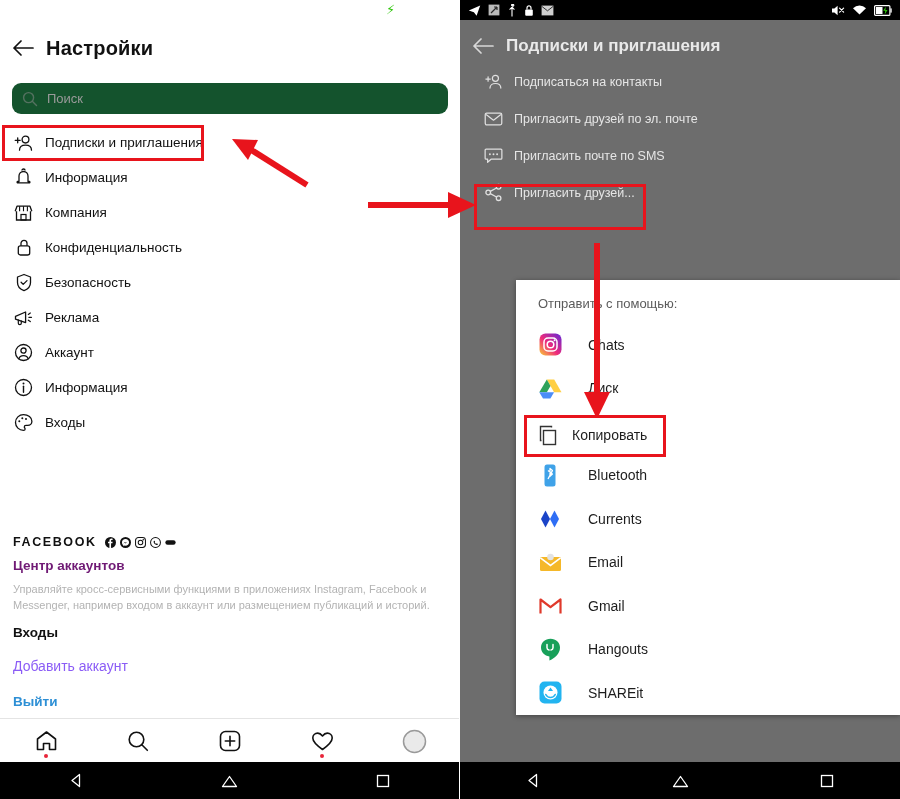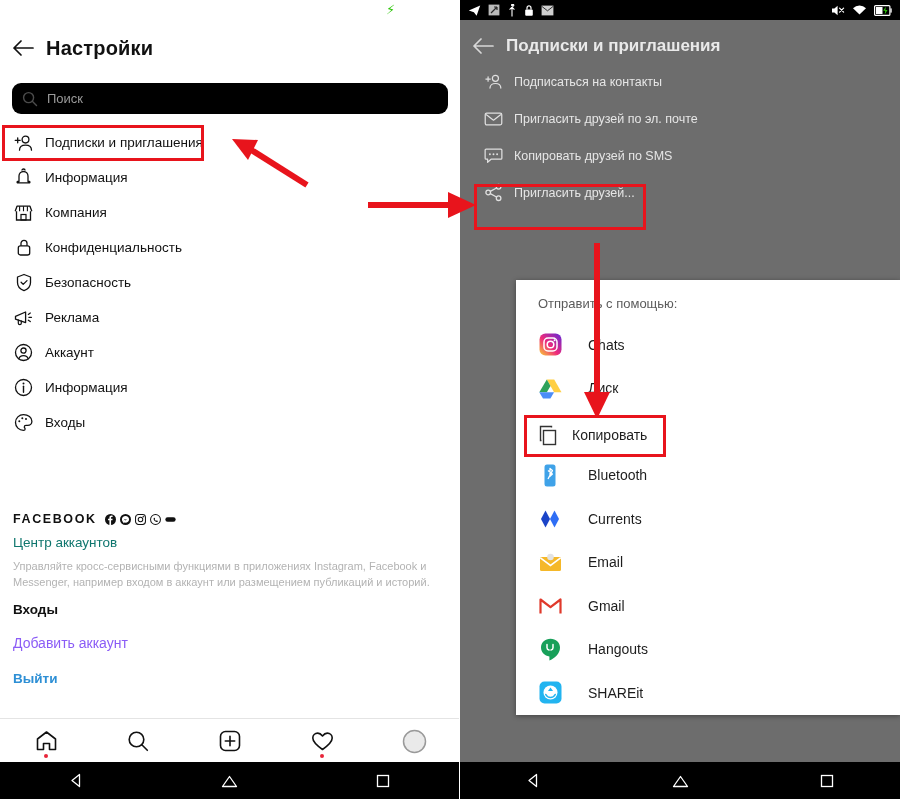--- a/index.html
+++ b/index.html
@@ -7,34 +7,34 @@
   .screen{position:relative;width:900px;height:799px;}
 
   
   .left-phone{position:absolute;left:0;top:0;width:460px;height:799px;background:#fff;overflow:hidden;}
   .l-status{position:absolute;left:0;top:0;width:460px;height:22px;background:#fff;}
   .bolt{position:absolute;left:386px;top:3px;color:#2ec60a;font-size:13px;line-height:13px;}
   .l-header{position:absolute;left:0;top:22px;width:460px;height:52px;background:#fff;display:flex;align-items:center;}
   .back-arrow{width:46px;text-align:center;font-size:23px;color:#111;line-height:1;}
   .l-title{font-size:20px;font-weight:bold;color:#111;letter-spacing:.2px;}
 
-  .search-box{position:absolute;left:12px;top:83px;width:436px;height:31px;background:#000000;border-radius:9px;display:flex;align-items:center;box-sizing:border-box;padding:0 10px;}
+  .search-box{position:absolute;left:12px;top:83px;width:436px;height:31px;background:#14532d;border-radius:9px;display:flex;align-items:center;box-sizing:border-box;padding:0 10px;}
   .search-box .mag{width:16px;height:16px;margin-right:9px;opacity:.55;}
   .search-ph{color:#9a9a9a;font-size:13px;}
 
   .l-list{position:absolute;left:0;top:125px;width:460px;}
   .l-row{height:35px;display:flex;align-items:center;padding-left:13px;box-sizing:border-box;}
   .l-row .ic{width:21px;height:21px;margin-right:11px;flex:none;display:flex;align-items:center;justify-content:center;}
   .l-row .lbl{font-size:13.5px;color:#111;}
 
-  .fb-block{position:absolute;left:13px;top:512px;width:430px;}
+  .fb-block{position:absolute;left:13px;top:535px;width:430px;}
   .fb-head{display:flex;align-items:center;gap:4px;}
   .fb-word{font-size:12.5px;font-weight:bold;letter-spacing:1.6px;color:#111;margin-right:4px;}
   .fb-ic{width:11px;height:11px;display:block;}
-  .fb-link{color:#0f766e;font-size:13.5px;font-weight:normal;margin-top:9px;}
+  .fb-link{color:#701a75;font-size:13.5px;font-weight:bold;margin-top:9px;}
   .fb-desc{color:#b3b3b3;font-size:11px;line-height:16px;margin-top:8px;width:418px;}
   .vhody{font-size:13.5px;font-weight:bold;color:#111;margin-top:12px;}
   .add-acc{color:#8b5cf6;font-size:14px;margin-top:18px;}
   .logout{color:#2d8fd5;font-size:13.5px;font-weight:bold;margin-top:20px;}
 
   .l-tabbar{position:absolute;left:0;top:718px;width:460px;height:44px;background:#fff;border-top:1px solid #e4e4e4;display:flex;align-items:center;}
   .tabitem{flex:1;display:flex;align-items:center;justify-content:center;position:relative;height:44px;}
   .reddot{position:absolute;bottom:5px;left:50%;transform:translateX(-50%);width:4px;height:4px;border-radius:50%;background:#e8253a;}
   .l-navbar{position:absolute;left:0;top:762px;width:460px;height:37px;background:#000;display:flex;align-items:center;}
   .navbtn{flex:1;display:flex;align-items:center;justify-content:center;}
@@ -350,21 +350,21 @@
       </div>
       <div class="r-row">
         <span class="ic">
           <svg width="20" height="18" viewBox="0 0 20 18">
               <path d="M2.2 1.8h15.6a1 1 0 0 1 1 1v8.6a1 1 0 0 1-1 1H7.4l-3.6 3.2v-3.2H2.2a1 1 0 0 1-1-1V2.8a1 1 0 0 1 1-1z" stroke="#e0e0e0" stroke-width="1.3" fill="none" stroke-linejoin="round"></path>
               <circle cx="6.2" cy="7.1" r="1" fill="#e0e0e0"></circle>
               <circle cx="10" cy="7.1" r="1" fill="#e0e0e0"></circle>
               <circle cx="13.8" cy="7.1" r="1" fill="#e0e0e0"></circle>
             </svg>
         </span>
-        <span class="lbl">Копировать друзей по SMS</span>
+        <span class="lbl">Пригласить почте по SMS</span>
       </div>
       <div class="r-row">
         <span class="ic">
           <svg width="19" height="19" viewBox="0 0 19 19">
               <circle cx="14.6" cy="3.8" r="2.3" stroke="#e0e0e0" stroke-width="1.3" fill="none"></circle>
               <circle cx="4.2" cy="9.5" r="2.3" stroke="#e0e0e0" stroke-width="1.3" fill="none"></circle>
               <circle cx="14.6" cy="15.2" r="2.3" stroke="#e0e0e0" stroke-width="1.3" fill="none"></circle>
               <path d="M6.3 8.4 12.5 5M6.3 10.6l6.2 3.4" stroke="#e0e0e0" stroke-width="1.3"></path>
             </svg>
         </span>

